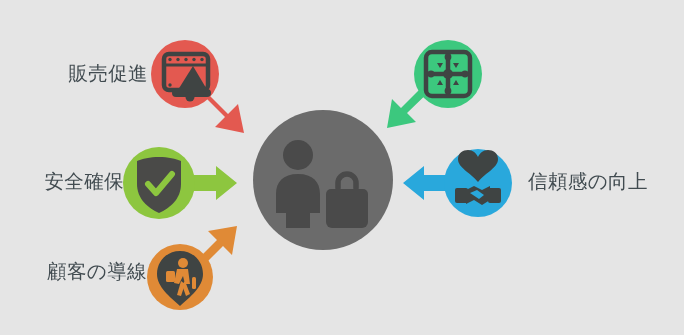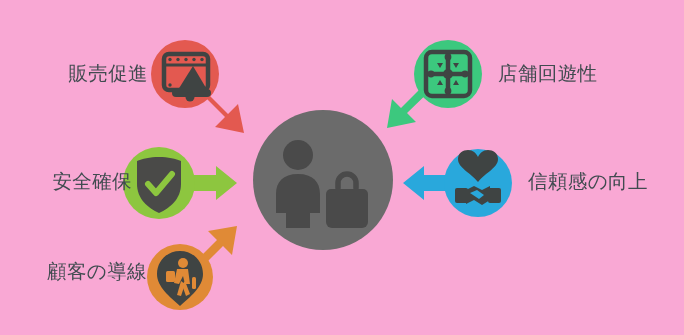--- a/index.html
+++ b/index.html
@@ -10,21 +10,21 @@
     width: 684px;
     height: 335px;
     background: #ffffff;
     font-family: "Liberation Sans", "DejaVu Sans", sans-serif;
     overflow: hidden;
   }
   .stage {
     position: relative;
     width: 684px;
     height: 335px;
-    background: #f9a8d4;
+    background: #e5e5e5;
   }
   .stage > svg {
     position: absolute;
     left: 0;
     top: 0;
   }
   .label {
     position: absolute;
     color: #414b50;
     font-size: 19.5px;
@@ -33,21 +33,21 @@
     white-space: nowrap;
     font-family: "Liberation Sans", "DejaVu Sans", sans-serif;
   }
   .label-left {
     text-align: right;
   }
   .label-right {
     text-align: left;
   }
   #label-sales-promotion   { left: 0px;   top: 64px;  width: 148px; }
-  #label-safety-assurance  { left: 16px;   top: 172px; width: 116px; }
+  #label-safety-assurance  { left: 8px;   top: 172px; width: 116px; }
   #label-customer-flow     { left: 0px;   top: 262px; width: 147px; }
   #label-store-circulation { left: 498px; top: 64px;  width: 180px; }
   #label-trust-improvement { left: 528px; top: 172px; width: 160px; }
 </style>
 </head>
 <body>
 
 <div class="stage">
 
   <svg width="684" height="335" viewBox="0 0 684 335">
@@ -206,17 +206,16 @@
     </g>
 
   </svg>
 
   <div class="label label-left" id="label-sales-promotion">販売促進</div>
 
   <div class="label label-left" id="label-safety-assurance">安全確保</div>
 
   <div class="label label-left" id="label-customer-flow">顧客の導線</div>
 
-  <div class="label label-right" id="label-store-circulation">店舗回遊性</div>
 
   <div class="label label-right" id="label-trust-improvement">信頼感の向上</div>
 
 </div>
 
 </body></html>

